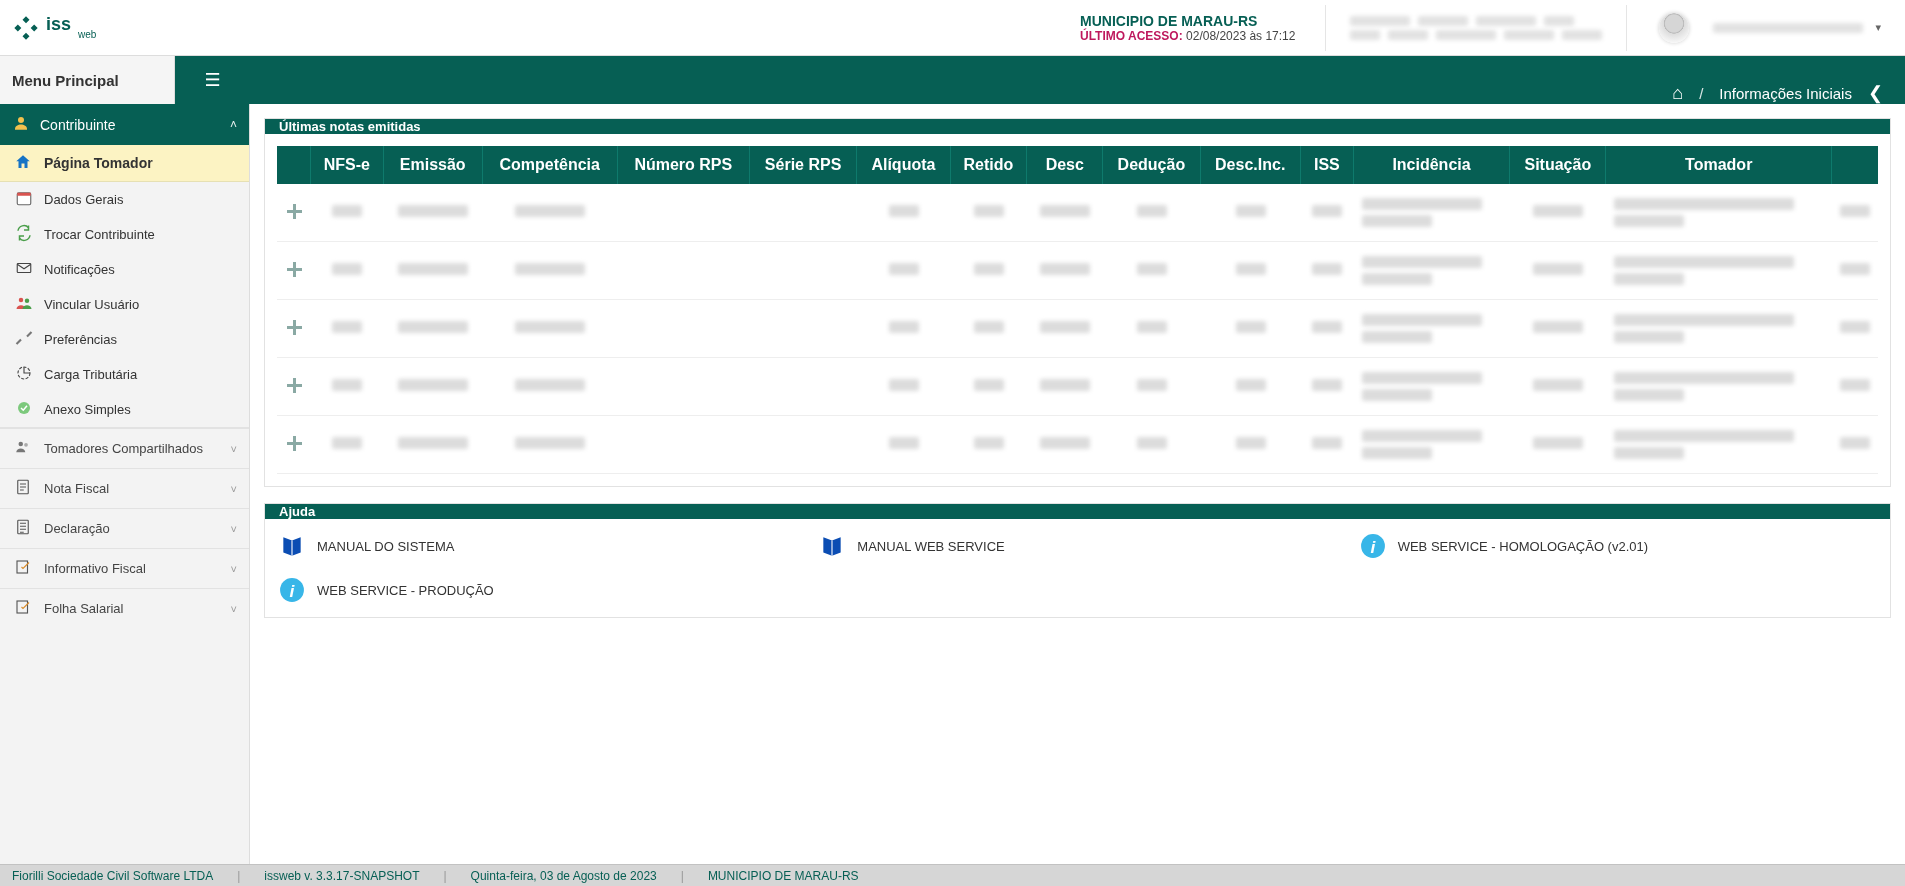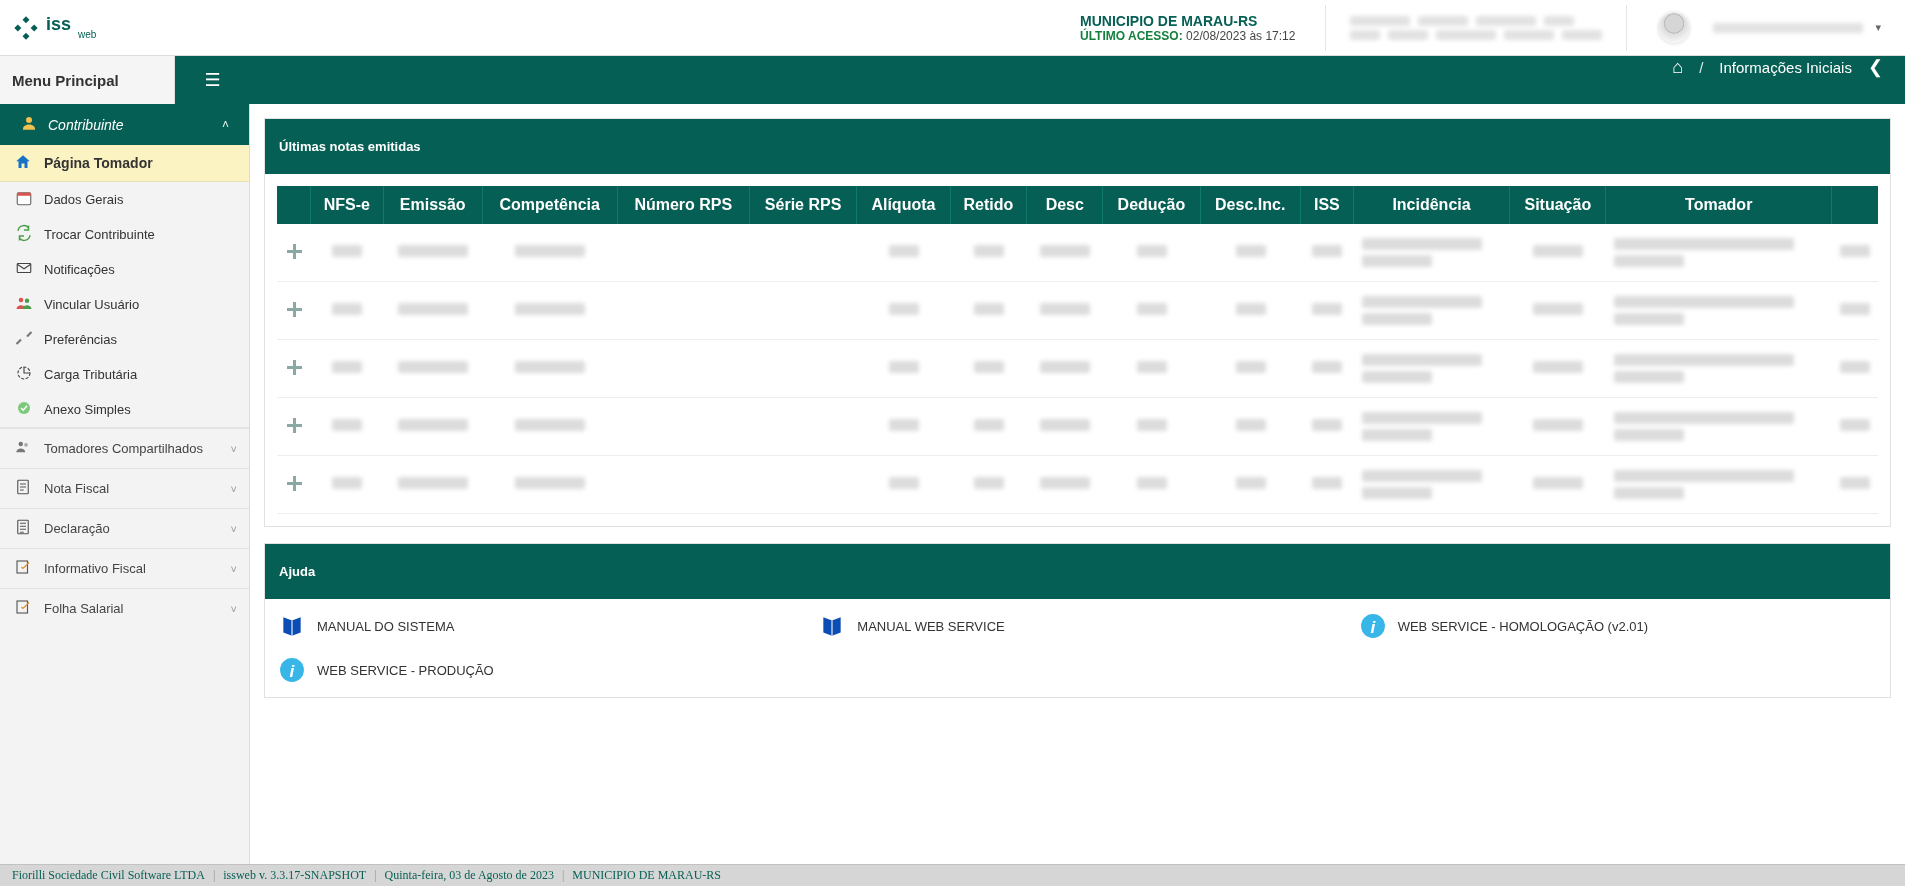--- a/index.html
+++ b/index.html
@@ -11,38 +11,38 @@
     background: #fff; padding: 0 12px;
   }
   .logo { display: flex; align-items: center; gap: 6px; }
   .logo-mark { width: 28px; height: 28px; fill: #065f54; }
   .logo-text { color: #065f54; font-weight: bold; font-size: 18px; line-height: 1; }
   .logo-sub { color: #065f54; font-size: 10px; display: block; margin-left: 32px; margin-top: -4px; }
 
   .header-center { margin-left: auto; margin-right: 20px; }
   .muni { color: #065f54; font-weight: bold; font-size: 14px; }
   .last-access { color: #444; font-size: 12px; }
-  .last-access b { color: #15803d; margin-top: 36px; }
+  .last-access b { color: #be185d; margin-top: 36px; }
 
   .header-blur1, .header-blur2 { height: 40px; display:flex; flex-direction:column; justify-content:center; gap:4px; padding:0 14px; }
   .blurline { height:10px; background: #e2e2e2; border-radius:2px; filter: blur(2px); }
   .header-blur1 .row { display:flex; gap:8px; }
   .vsep { width:1px; height:46px; background:#e5e5e5; margin:0 10px; }
 
   .user-area { display:flex; align-items:center; gap:10px; padding:0 12px; }
   .avatar {
     width: 30px; height: 30px; border-radius: 50%;
     background: radial-gradient(circle at 50% 35%, #d6d6d6 35%, #b5b5b5 40%, #ddd 42%, #fff 90%);
     box-shadow: 0 0 4px rgba(0,0,0,.2);
   }
   .user-caret { margin-left: 6px; color:#666; font-size:11px; }
 
   
   .breadcrumb-bar {
-    background: #065f54; color: #fff; height: 48px; display: flex; align-items: flex-start;
+    background: #065f54; color: #fff; height: 48px; display: flex; align-items: flex-end;
   }
   .menu-title-bar {
     background: #f5f5f5; color:#333; font-weight:bold; font-size:15px;
     width: 175px; height: 48px; display:flex; align-items:center; padding-left:12px;
     border-right:1px solid #ddd;
   }
   .menu-toggle {
     background:#065f54; width:75px; display:flex; align-items:center; justify-content:center;
     height:48px; color:#fff; cursor:pointer; font-size:18px;
   }
@@ -51,22 +51,22 @@
   .breadcrumb-sep { opacity:.85; }
   .bc-chevron { font-size:18px; }
 
   
   .layout { display:flex; min-height: calc(886px - 56px - 48px - 22px); }
   .sidebar {
     width: 250px; background: #f3f3f3; border-right:1px solid #ddd;
     display:flex; flex-direction:column;
   }
   .side-section {
-    background:#065f54; color:#fff; padding:10px 20px; display:flex; align-items:center;
-    gap:10px; font-size:14px;font-style:italic;
+    background:#065f54; color:#fff; padding:10px 12px; display:flex; align-items:center;
+    gap:10px; font-size:14px;
   }
   .side-section .chev { margin-left:auto; font-size:12px; opacity:.9; }
 
   .side-active {
     background: #fcf3c3; padding: 10px 12px 10px 44px; color:#333; font-weight:bold;
     display:flex; align-items:center; gap:8px; font-size:14px;
     border-bottom:1px solid #e6e0b3;
     position:relative;
   }
   .side-active .ic { position:absolute; left:14px; }
@@ -82,21 +82,21 @@
     font-size:13px; border-top:1px solid #e2e2e2; position:relative;
   }
   .side-collapsed .ic { position:absolute; left:12px; width:22px; text-align:center;}
   .side-collapsed .chev { position:absolute; right:12px; color:#999; font-size:11px; }
 
   
   .main { flex:1; padding: 14px 14px 8px 14px; background:#fff; overflow:auto; }
   .hint { color:#065f54; font-weight:bold; font-size:15px; margin: 4px 0 14px 0; }
 
   .panel { border:1px solid #e2e2e2; margin-bottom:16px; }
-  .panel-head { background:#065f54; color:#fff; font-weight:bold; padding:20px 14px; font-size:13px; }
+  .panel-head { background:#065f54; color:#fff; font-weight:bold; padding:0 14px; font-size:13px; }
   .panel-body { padding: 12px; background:#fff; }
 
   table.notas { width:100%; border-collapse:separate; border-spacing:0; }
   table.notas th {
     background:#065f54; color:#fff; font-size:16px; font-weight:bold;
     padding:10px 8px; border-right:1px solid #0e7a6c; text-align:center;
   }
   table.notas th:last-child { border-right:none; }
   table.notas td {
     padding: 14px 8px; border-bottom:1px solid #eee; text-align:center; vertical-align:middle;
@@ -120,23 +120,22 @@
   
   .help-grid { display:grid; grid-template-columns: repeat(3, 1fr); gap:14px 20px; }
   .help-item { display:flex; align-items:center; gap:10px; font-size:13px; color:#333; }
   .help-icon { width:30px; height:30px; display:flex; align-items:center; justify-content:center; font-size:22px; }
   .help-book { color:#0b4db3; }
   .help-info { color:#2aa8e0; }
 
   
   .footer {
     background:#d6d6d6; color:#065f54; font-size:12px; padding:4px 12px;
-    display:flex; align-items:center; gap:8px; height:22px;
+    display:flex; align-items:center; gap:24px; height:22px;
     border-top:1px solid #c2c2c2;
-    font-family:Liberation Serif, serif;
   }
   .footer .sep { color:#999; }
 
   
   .ic svg{ width:18px; height:18px; }
 </style>
 </head>
 <body>
 
 <div class="top-header">

